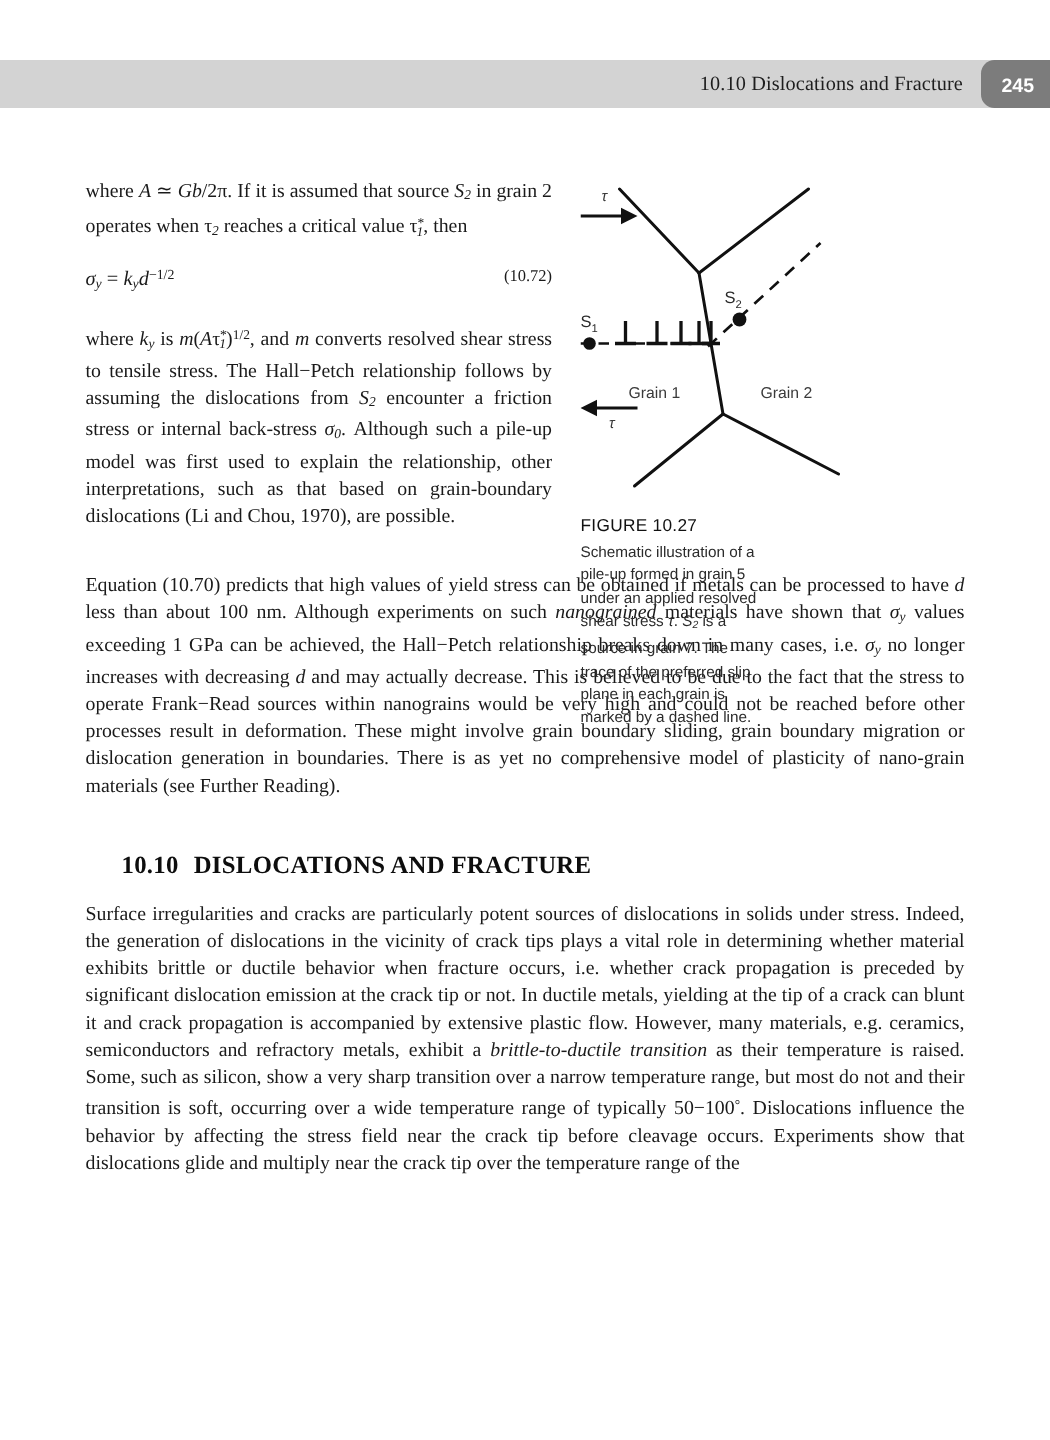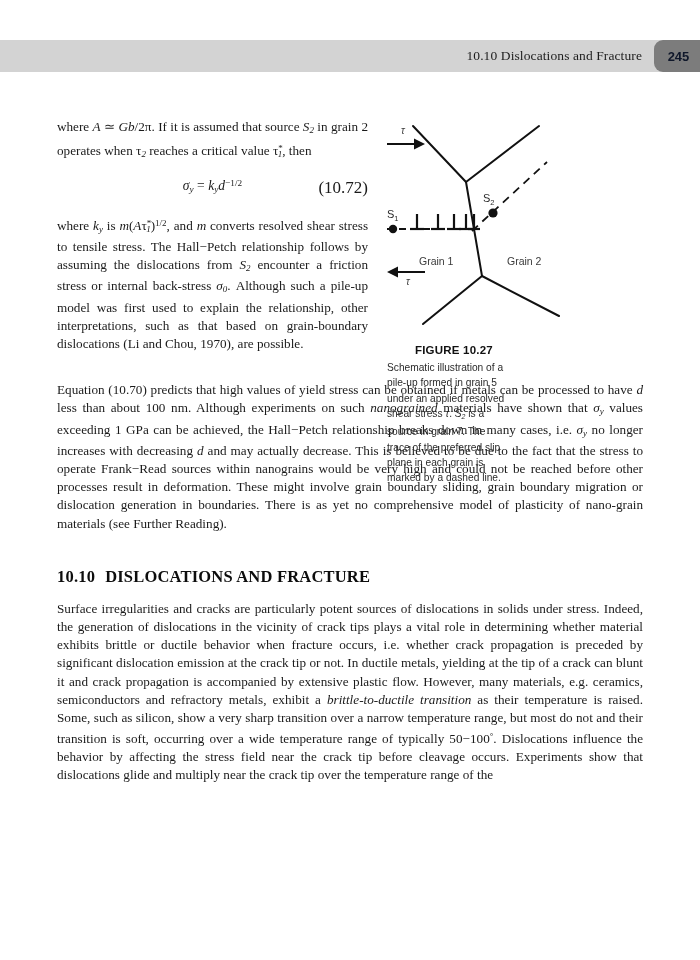--- a/index.html
+++ b/index.html
@@ -16,21 +16,21 @@
   .runhead-inner{
     position:absolute;right:0;top:0;height:32px;
     display:flex;align-items:center;
   }
   .runhead-title{
     font-family:"Liberation Serif",serif;
     font-size:13.5px;color:#1d1d1d;letter-spacing:.1px;
     padding-right:12px;white-space:nowrap;
   }
   .page-badge{
-    background:#7c7c7c;color:#0f172a;
+    background:#7c7c7c;color:#ffffff;
     height:32px;min-width:46px;
     border-top-left-radius:9px;border-bottom-left-radius:9px;
     display:flex;align-items:center;justify-content:center;
     font-family:"Liberation Sans",sans-serif;
     font-weight:bold;font-size:13px;padding:0 8px 0 11px;
     box-sizing:border-box;
   }
   
   .content{position:absolute;left:57px;top:118px;width:586px;}
 
@@ -51,47 +51,47 @@
   sub{font-size:.68em;vertical-align:-.22em;font-style:italic;}
   sup{font-size:.68em;vertical-align:.42em;}
   .up{font-style:normal;}
 
   
   .eqrow{
     position:relative;margin:15px 0 14px 0;height:22px;
     font-size:13.6px;
   }
   .eqbody{
-    position:absolute;left:0;right:0;text-align:center;
+    position:absolute;left:0;right:0;
     font-family:"Liberation Serif",serif;
   }
-  .eqnum{position:absolute;right:0;top:0;font-size:17px;}
+  .eqnum{position:absolute;right:0;top:0;font-size:11px;}
 
   
   .figbox{width:256px;}
   .figcap{margin-top:8px;width:120px;}
   .figcap .ftitle{
     font-family:"Liberation Sans",sans-serif;
-    font-weight:bold;font-size:11.5px;color:#111;
-    letter-spacing:.2px;margin-bottom:4px;margin-left:28px;
+    font-weight:normal;font-size:11.5px;color:#111;
+    letter-spacing:.2px;margin-bottom:4px;
   }
   .figcap .ftext{
     font-family:"Liberation Sans",sans-serif;
     font-size:10.2px;line-height:15.4px;color:#2b2b2b;
   }
   .figcap .ftext .fv{font-style:italic;}
 
   
   h2.sect{
     margin:34px 0 13px 0;
     font-family:"Liberation Serif",serif;
     font-weight:bold;font-size:16.5px;letter-spacing:.2px;
     color:#0d0d0d;
   }
-  h2.sect .num{margin-right:10px;}
+  h2.sect .num{margin-right:10px;margin-left:24px;}
 
   .fullwidth p.body{width:586px;}
   .blk{margin-top:13px;}
 </style>
 </head>
 <body>
 
 <div class="runhead">
   <div class="runhead-inner">
     <span class="runhead-title">10.10 Dislocations and Fracture</span>

